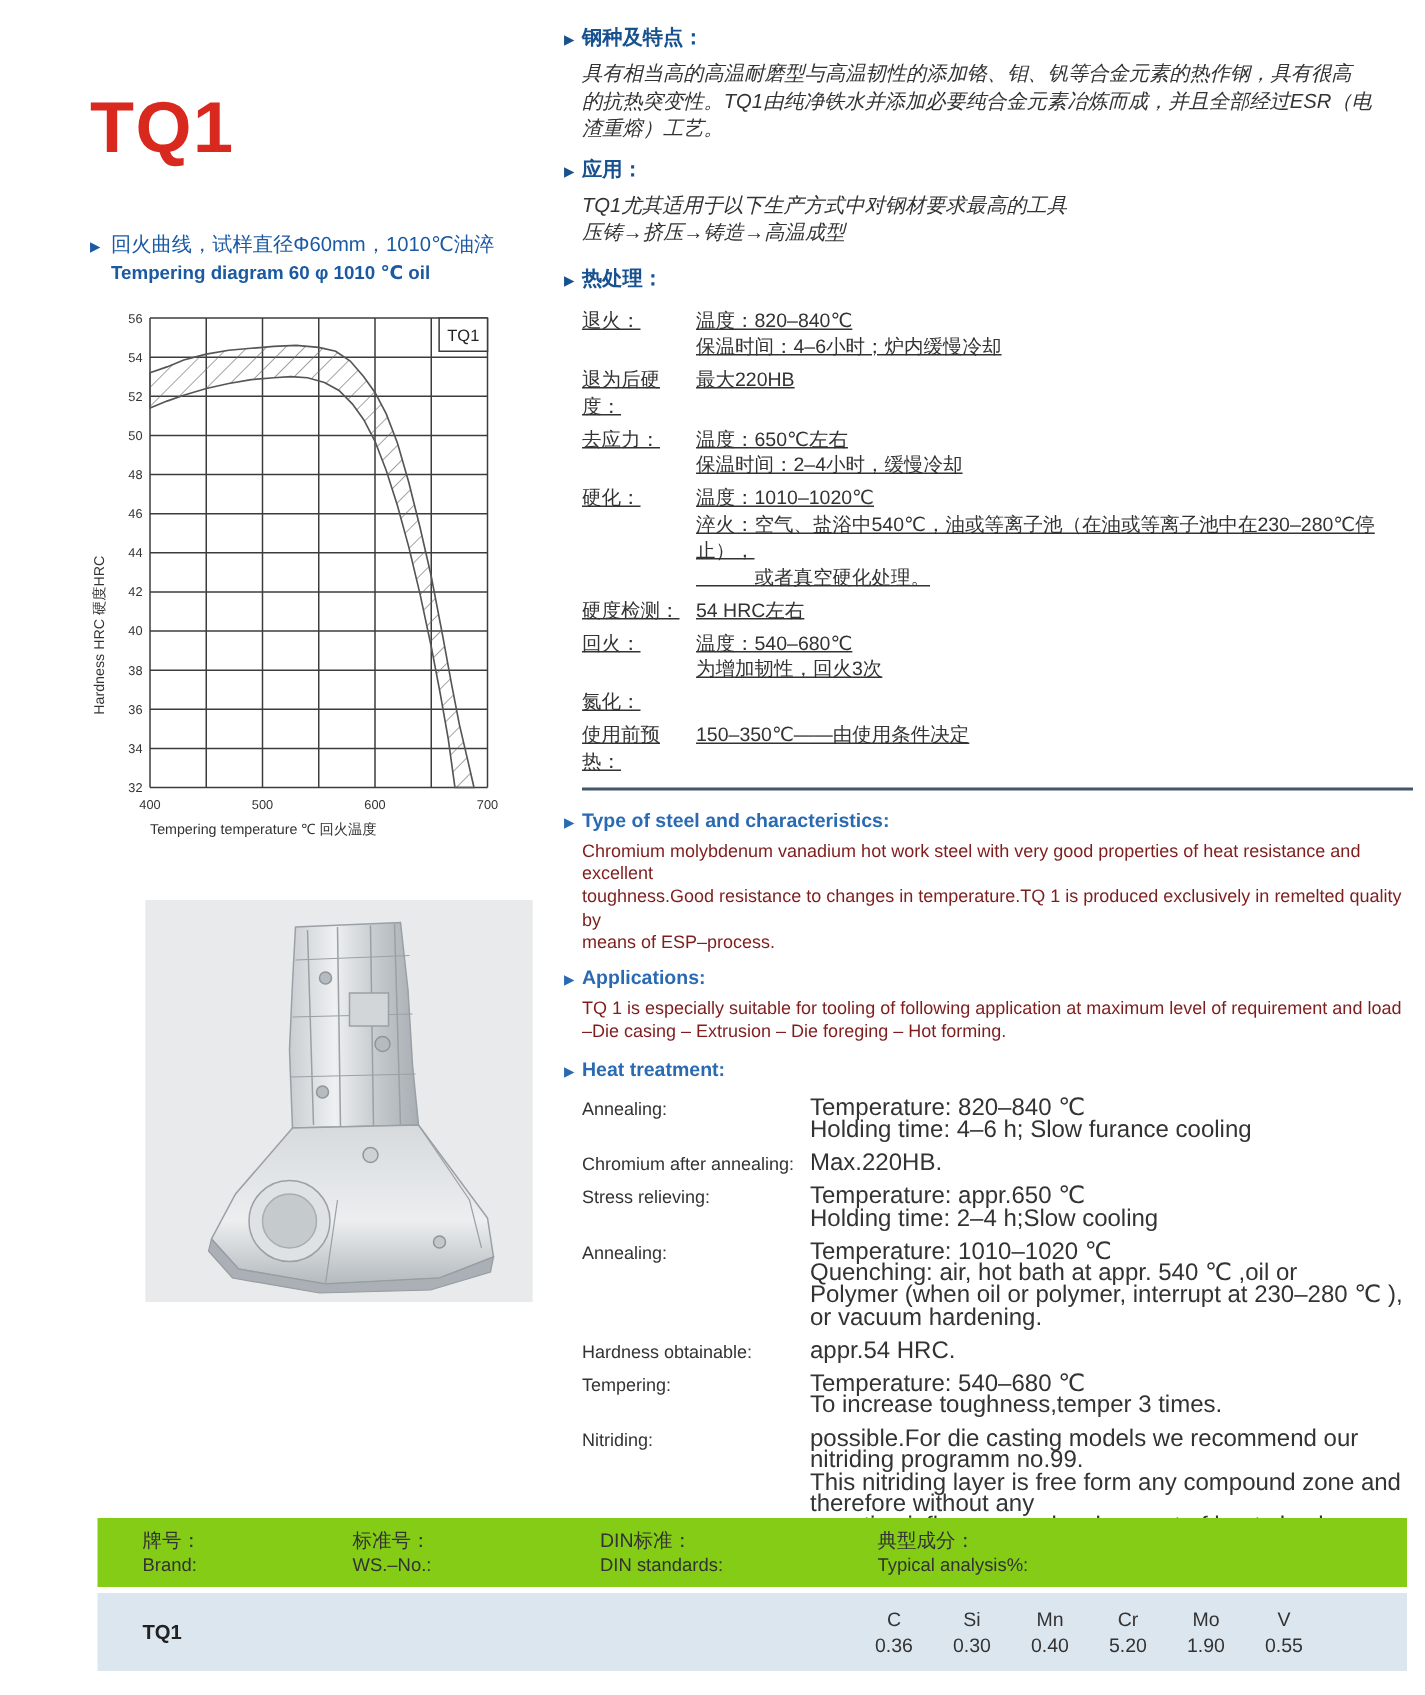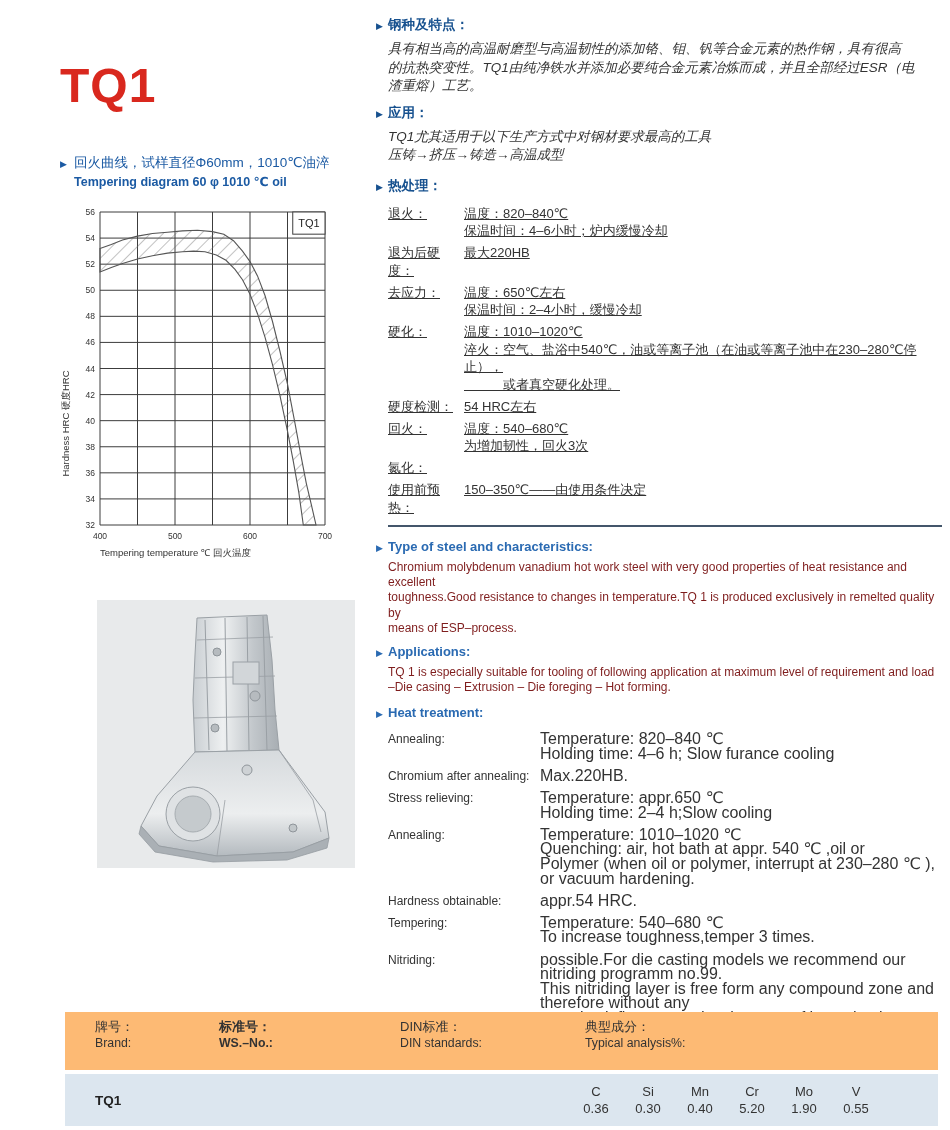--- a/index.html
+++ b/index.html
@@ -47,27 +47,27 @@
   .rows-en .hl{flex:0 0 152px;font-size:12px;line-height:14.6px;}
   .rows-en .hv{font-size:16px;line-height:14.6px;}
   .rows-en .hrow.gap-top{margin-top:18px;}
   #divider{margin:9px 0 0 12px;border-top:2px solid #44566b;height:0;}
   .h-en1{margin-top:12px;}
   .h-en2{margin-top:8px;}
   .h-en3{margin-top:10px;}
 
   
   #brand-table{left:65px;top:1012px;width:873px;}
-  .t-head{height:58px;background:#fdba74;position:relative;}
+  .t-head{height:46px;background:#84cc16;position:relative;}
   .t-gap{height:4px;background:#ffffff;}
   .t-row{height:52px;background:#dce6ef;position:relative;}
   .th{position:absolute;top:7px;}
   .th .th-zh{font-size:13px;line-height:16px;color:#333;}
   .th .th-en{font-size:12.3px;line-height:16px;color:#333;}
-  .th.c1{left:30px;} .th.c2{left:154px;font-weight:bold;} .th.c3{left:335px;} .th.c4{left:520px;}
+  .th.c1{left:30px;} .th.c2{left:170px;} .th.c3{left:335px;} .th.c4{left:520px;}
   .brand{position:absolute;left:30px;top:50%;transform:translateY(-50%);
          font-size:13.5px;font-weight:bold;color:#222;}
   .analysis{position:absolute;left:505px;top:50%;transform:translateY(-50%);
             display:grid;grid-template-columns:repeat(6,52px);}
   .a-cell{text-align:center;font-size:13px;line-height:17px;color:#333;}
 </style>
 </head>
 <body>
 
 <div class="page">

